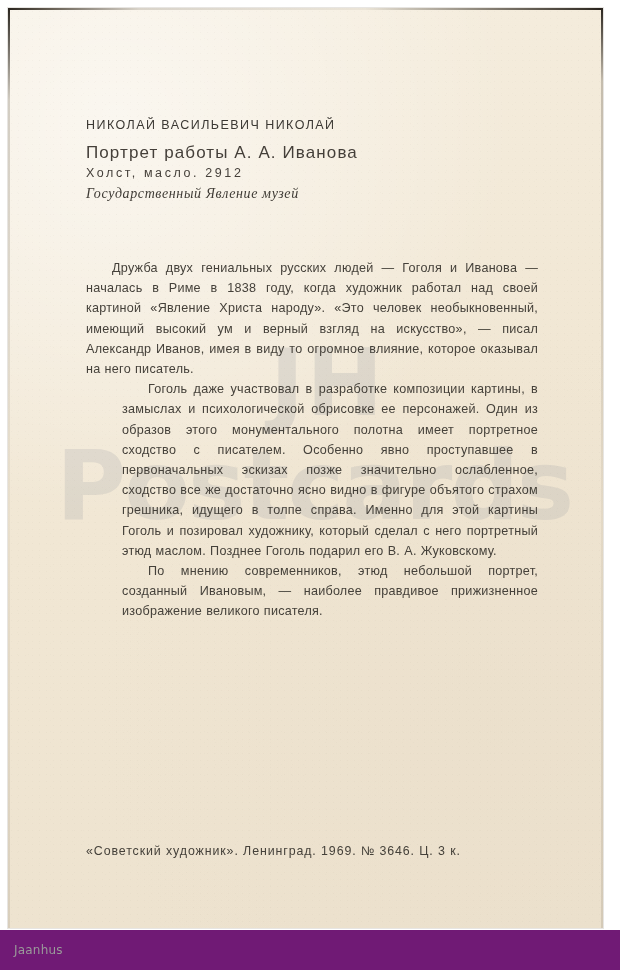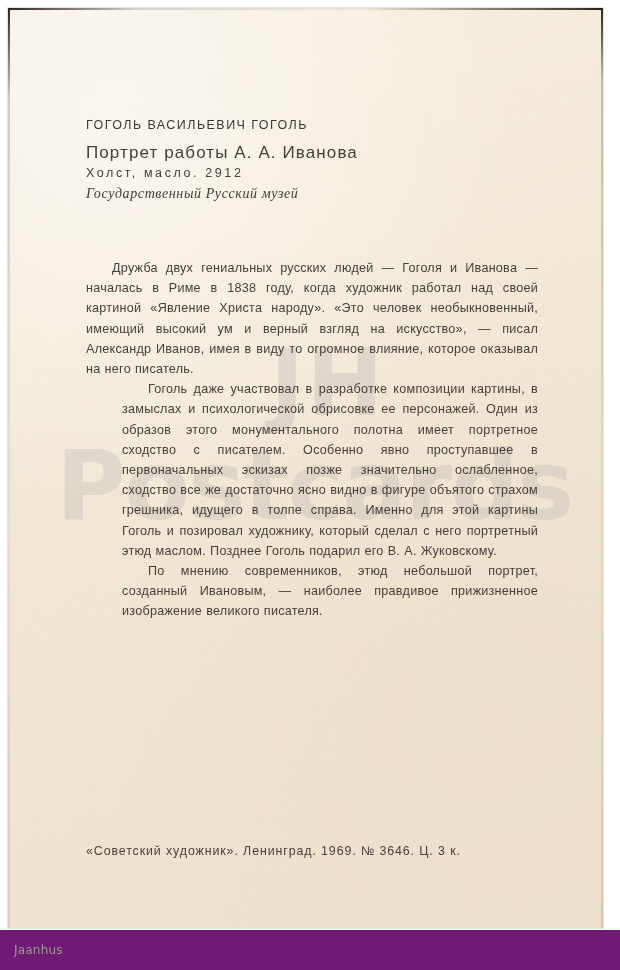--- a/index.html
+++ b/index.html
@@ -215,24 +215,24 @@
     <div class="edge-top"></div>
     <div class="edge-left"></div>
     <div class="edge-right"></div>
 
     <div class="wm wm-postcards">Postcards</div>
     <div class="wm wm-jh">JH</div>
 
     <div class="content">
 
       <div class="heading">
-        <div class="h-title">ГОГОЛЬ ВАСИЛЬЕВИЧ ГОГОЛЬ</div>
+        <div class="h-title">НИКОЛАЙ ВАСИЛЬЕВИЧ НИКОЛАЙ</div>
         <div class="h-sub">Портрет работы А. А. Иванова</div>
         <div class="h-sub2">Холст, масло. 2912</div>
-        <div class="h-museum">Государственный Русский музей</div>
+        <div class="h-museum">Государственный Явление музей</div>
       </div>
 
       <div class="body-text">
         <p class="para">Дружба двух гениальных русских людей — Гоголя и Иванова — началась в Риме в 1838 году, когда художник работал над своей картиной «Явление Христа народу». «Это человек необыкновенный, имеющий высокий ум и верный взгляд на искусство», — писал Александр Иванов, имея в виду то огромное влияние, которое оказывал на него писатель.</p>
         <p class="para">Гоголь даже участвовал в разработке композиции картины, в замыслах и психологической обрисовке ее персонажей. Один из образов этого монументального полотна имеет портретное сходство с писателем. Особенно явно проступавшее в первоначальных эскизах позже значительно ослабленное, сходство все же достаточно ясно видно в фигуре объятого страхом грешника, идущего в толпе справа. Именно для этой картины Гоголь и позировал художнику, который сделал с него портретный этюд маслом. Позднее Гоголь подарил его В. А. Жуковскому.</p>
         <p class="para">По мнению современников, этюд небольшой портрет, созданный Ивановым, — наиболее правдивое прижизненное изображение великого писателя.</p>
       </div>
 
       <div class="colophon">«Советский художник». Ленинград. 1969. № 3646. Ц. 3 к.</div>
 

